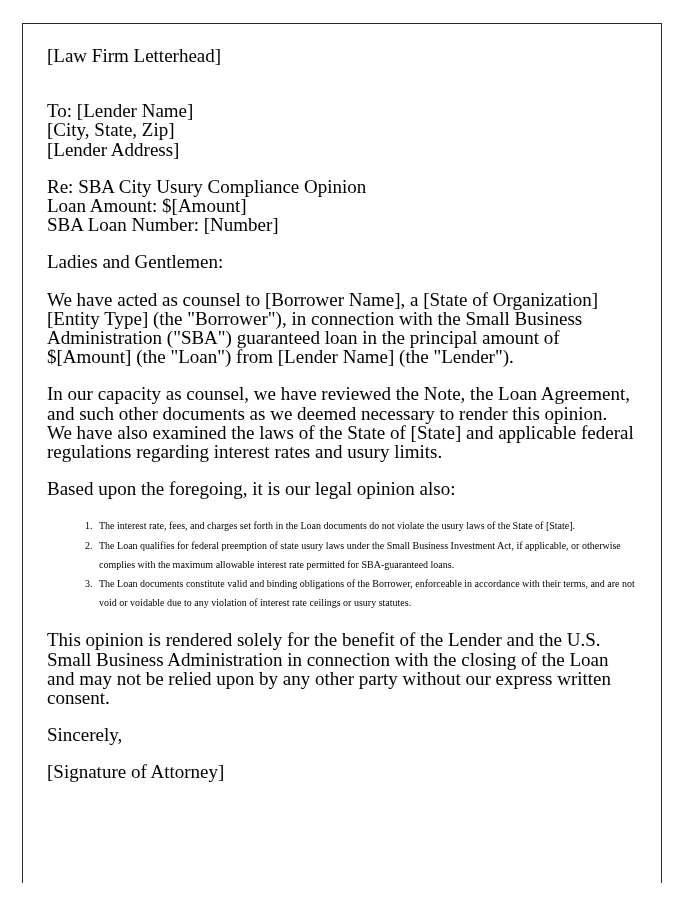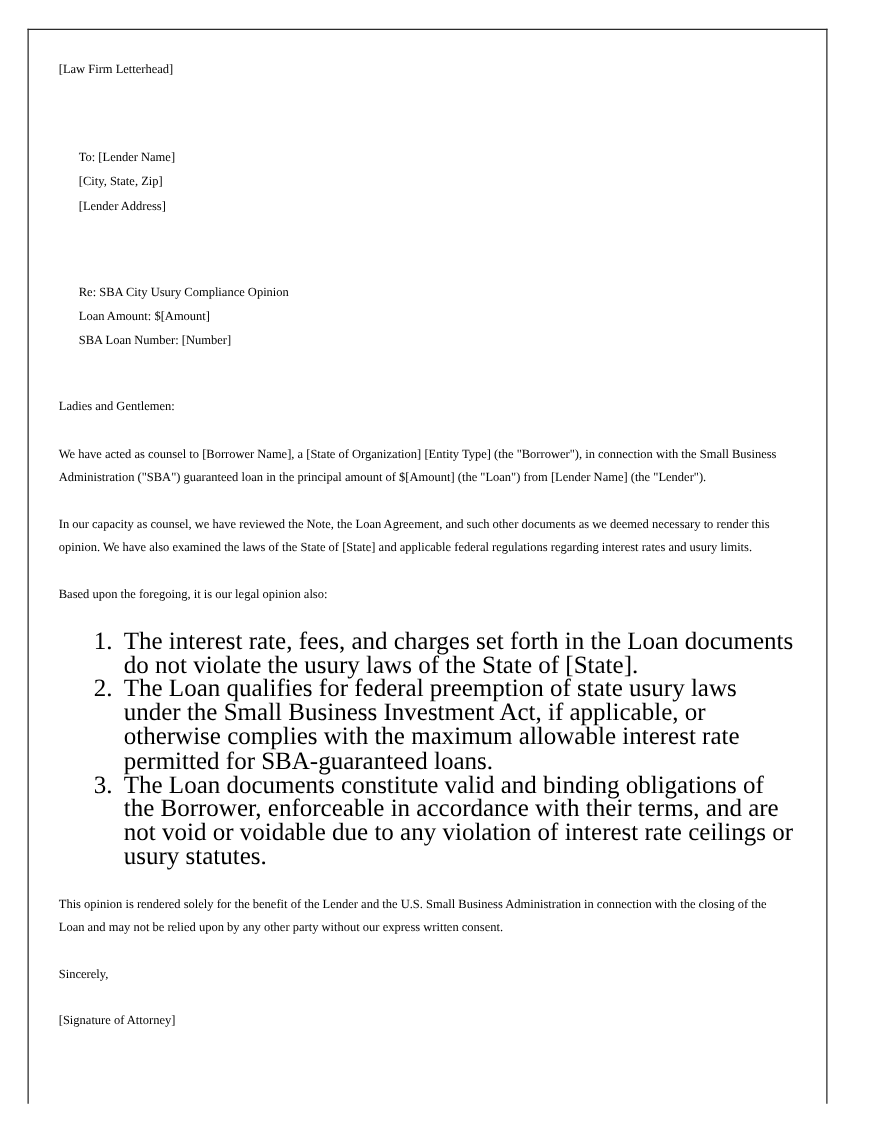--- a/index.html
+++ b/index.html
@@ -30,40 +30,40 @@
 
   .page-body {
     position: absolute;
     left: 24px;
     top: 22px;
     width: 588px;
   }
 
   .line,
   .para {
-    font-size: 10px;
+    font-size: 19px;
     line-height: 19.2px;
     text-align: left;
     margin: 0;
     white-space: pre-wrap;
   }
 
   
   .gap-block { height: 18px; }
 
-  .block { margin: 16px; font-family: Liberation Serif, serif; }
+  .block { margin: 0; font-family: Liberation Serif, serif; }
 
   ol.opinion-list {
     margin: 0;
     padding: 0 0 0 48px;
     list-style-position: outside;
     list-style-type: decimal;
   }
   ol.opinion-list > li {
-    font-size: 20px;
+    font-size: 10px;
     line-height: 19.2px;
     padding-left: 4px;
     margin: 0;
   }
 </style>
 </head>
 <body>
 
 <div class="page-sheet">
   <div class="page-body">

